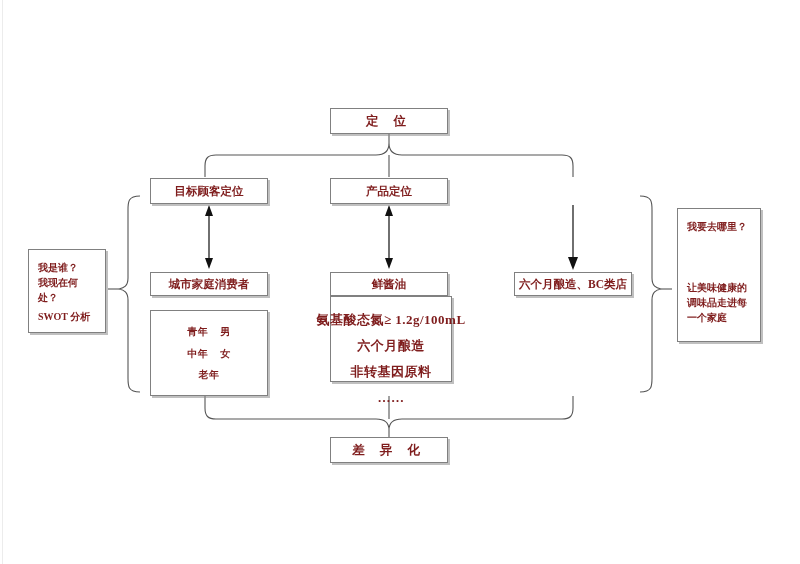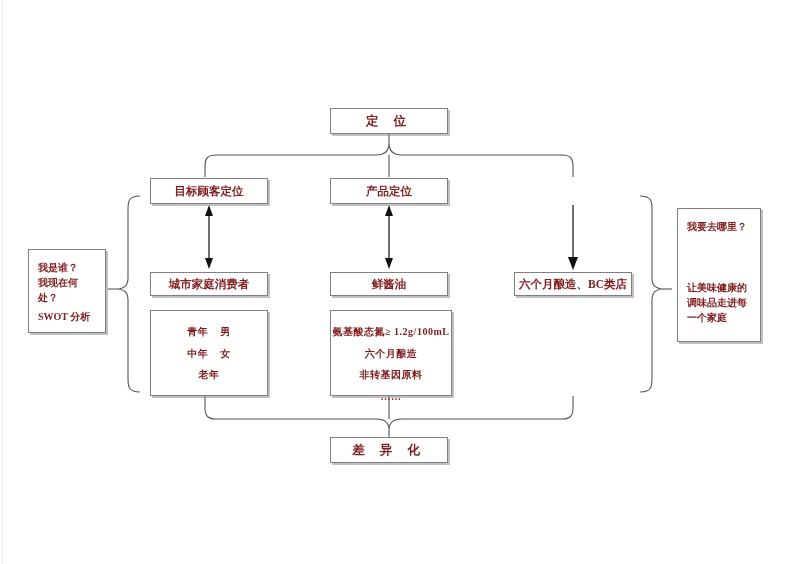--- a/index.html
+++ b/index.html
@@ -168,21 +168,21 @@
   <div class="box row-box shadow" style="left:514px; top:272px; width:118px; height:24px;">
     <span>六个月酿造、BC类店</span>
   </div>
 
   <div class="box detail-box shadow" style="left:150px; top:310px; width:118px; height:86px;">
     <div class="line">青年    男</div>
     <div class="line">中年    女</div>
     <div class="line">老年</div>
   </div>
 
-  <div class="box detail-box shadow" style="left:330px; top:310px; width:122px; height:86px; font-size:10px;">
+  <div class="box detail-box shadow" style="left:330px; top:296px; width:122px; height:86px; font-size:13px;">
     <div class="line">氨基酸态氮≥ 1.2g/100mL</div>
     <div class="line">六个月酿造</div>
     <div class="line">非转基因原料</div>
     <div class="line">……</div>
   </div>
 
 
   <div class="box title-box shadow" style="left:330px; top:437px; width:118px; height:26px;">
     <span>差  异  化</span>
   </div>

